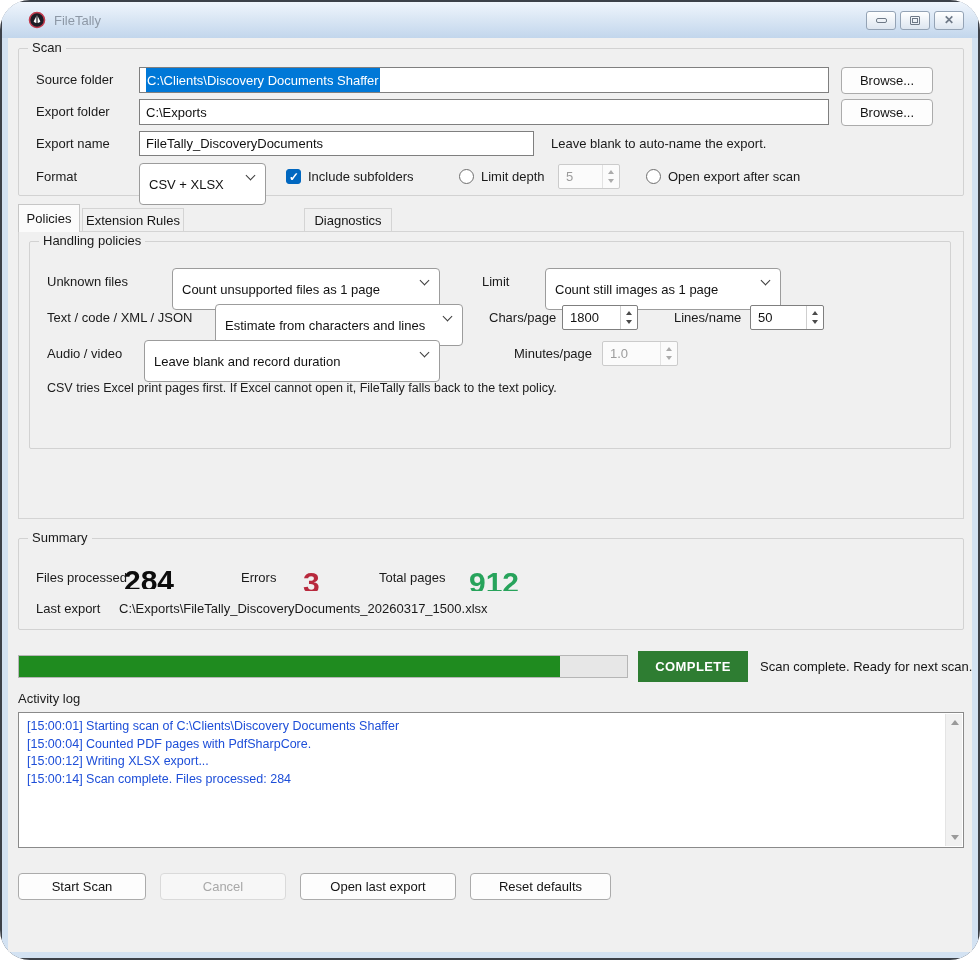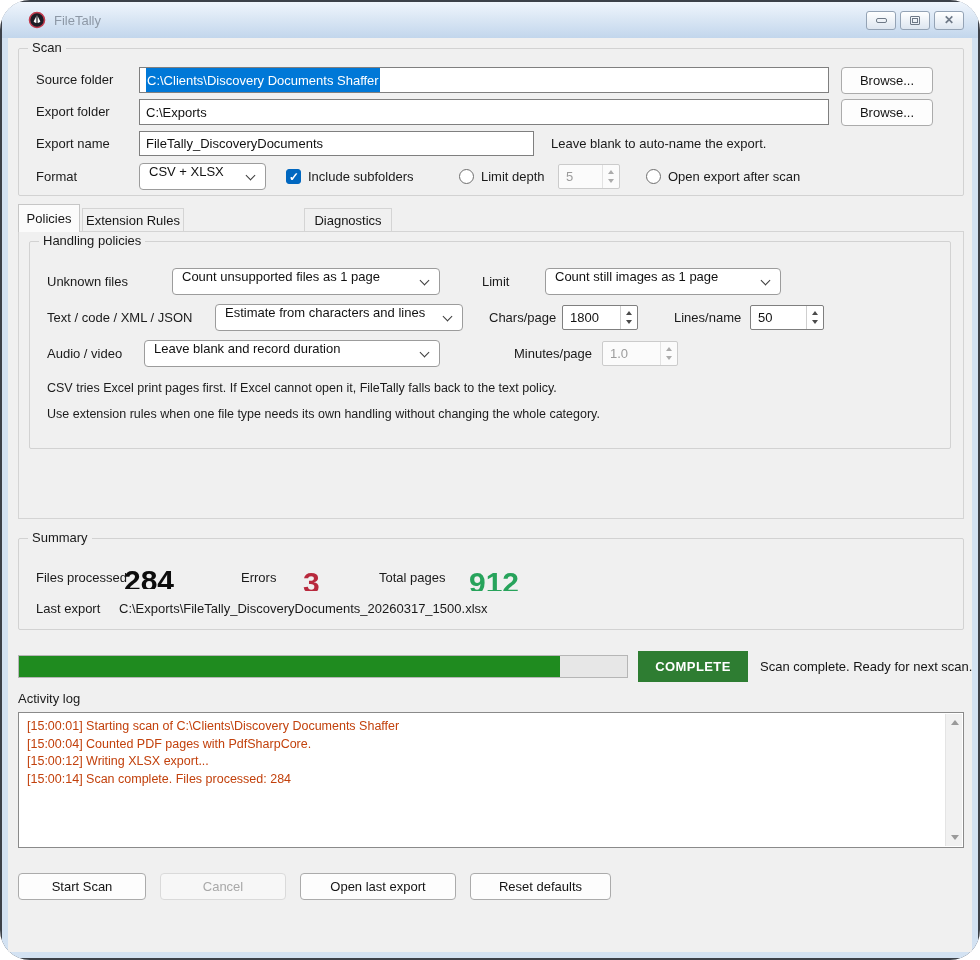--- a/index.html
+++ b/index.html
@@ -37,21 +37,21 @@
   .group { position:absolute; border:1px solid #d2d2d2; border-radius:2px; }
   .legend { position:absolute; top:-9px; left:9px; background:#f0f0f0; padding:0 4px; font-size:13px; color:#1a1a1a; }
   .lbl { position:absolute; font-size:13px; color:#1a1a1a; white-space:nowrap; }
 
   .tb { position:absolute; height:26px; background:#fff; border:1px solid #7f7f7f; font-size:13px; color:#111; display:flex; align-items:center; padding:0 6px; white-space:nowrap; overflow:hidden; }
   .tb .sel { background:#0078d7; color:#fff; padding:17px 1px; }
 
   .btn { position:absolute; background:#fdfdfd; border:1px solid #ababab; border-radius:4px; font-size:13px; color:#141414; display:flex; align-items:center; justify-content:center; cursor:default; white-space:nowrap; }
   .btn.disabled { color:#a8a8a8; background:#f7f7f7; border-color:#dadada; }
 
-  .combo { position:absolute; height:27px; background:#fff; border:1px solid #9c9c9c; border-radius:4px; font-size:13px; color:#111; display:flex; align-items:flex-start; padding:0 26px 0 9px; white-space:nowrap; }
+  .combo { position:absolute; height:42px; background:#fff; border:1px solid #9c9c9c; border-radius:4px; font-size:13px; color:#111; display:flex; align-items:center; padding:0 26px 0 9px; white-space:nowrap; }
   .combo .chev { position:absolute; right:11px; top:8px; width:7px; height:7px; border-right:1.4px solid #3c3c3c; border-bottom:1.4px solid #3c3c3c; transform:rotate(45deg); }
 
   .cb { position:absolute; width:15px; height:15px; background:#fff; border:1px solid #6f6f6f; border-radius:3px; }
   .cb.on { background:#0067c0; border-color:#0067c0; }
   .cb.on::after { content:"\2713"; position:absolute; left:2px; top:0px; color:#fff; font-size:12px; line-height:14px; font-weight:bold; }
 
   .spin { position:absolute; height:25px; background:#fff; border:1px solid #7f7f7f; border-radius:2px; }
   .spin .v { position:absolute; left:7px; top:4px; font-size:13px; color:#111; }
   .spin .ar { position:absolute; right:0; top:0; bottom:0; width:17px; border-left:1px solid #cfcfcf; display:flex; flex-direction:column; align-items:center; justify-content:space-evenly; }
   .spin .up { width:0; height:0; border-left:3.5px solid transparent; border-right:3.5px solid transparent; border-bottom:4px solid #4a4a4a; }
@@ -69,21 +69,21 @@
   .note { position:absolute; font-size:12.5px; color:#1c1c1c; white-space:nowrap; }
 
   .bignum { position:absolute; font-size:30px; line-height:28px; font-weight:bold; color:#0d0d0d; height:22px; overflow:hidden; }
 
   .pbar { position:absolute; left:10px; top:617px; width:610px; height:23px; background:#e7e7e7; border:1px solid #b6b6b6; }
   .pfill { height:100%; width:89%; background:#1f8b1f; }
   .badge { position:absolute; left:630px; top:613px; width:110px; height:31px; background:#2e7d32; color:#fff; font-size:13px; font-weight:bold; letter-spacing:.4px; display:flex; align-items:center; justify-content:center; }
   .pstatus { position:absolute; left:752px; top:617px; height:23px; line-height:23px; font-size:13px; color:#141414; white-space:nowrap; }
 
   .logbox { position:absolute; left:10px; top:674px; width:946px; height:136px; background:#fff; border:1px solid #8a8a8a; }
-  .logtext { position:absolute; left:8px; right:22px; top:5px; bottom:4px; font-size:12.5px; line-height:17.5px; color:#c2410c; overflow:hidden; }
+  .logtext { position:absolute; left:8px; right:22px; top:5px; bottom:4px; font-size:12.5px; line-height:17.5px; color:#1d4ed8; overflow:hidden; }
   .scrollv { position:absolute; right:1px; top:1px; bottom:1px; width:17px; background:#f1f1f1; border-left:1px solid #e4e4e4; }
   .sarr { position:absolute; left:5px; width:0; height:0; border-left:4px solid transparent; border-right:4px solid transparent; }
   .sarr.up { top:6px; border-bottom:5px solid #9a9a9a; }
   .sarr.dn { bottom:6px; border-top:5px solid #9a9a9a; }
 </style>
 </head>
 <body>
 
 <div class="win">
   <div class="frame"></div>
@@ -204,21 +204,20 @@
         <span class="lbl" style="left:484px; top:98px; line-height:27px;">Minutes/page</span>
         <div class="spin disabled" style="left:572px; top:99px; width:76px;">
           <span class="v">1.0</span>
           <span class="ar">
               <i class="up"></i>
               <i class="dn"></i>
             </span>
         </div>
 
         <div class="note" style="left:17px; top:139px;">CSV tries Excel print pages first. If Excel cannot open it, FileTally falls back to the text policy.</div>
-        <div class="note" style="left:17px; top:165px;">Use extension rules when one file type needs its own handling without changing the whole category.</div>
       </div>
     </div>
 
     <div class="group" style="left:10px; top:500px; width:946px; height:92px;">
       <span class="legend">Summary</span>
 
       <span class="lbl" style="left:17px; top:28px; line-height:22px;">Files processed</span>
       <span class="bignum" style="left:105px; top:28px;">284</span>
 
       <span class="lbl" style="left:222px; top:28px; line-height:22px;">Errors</span>

